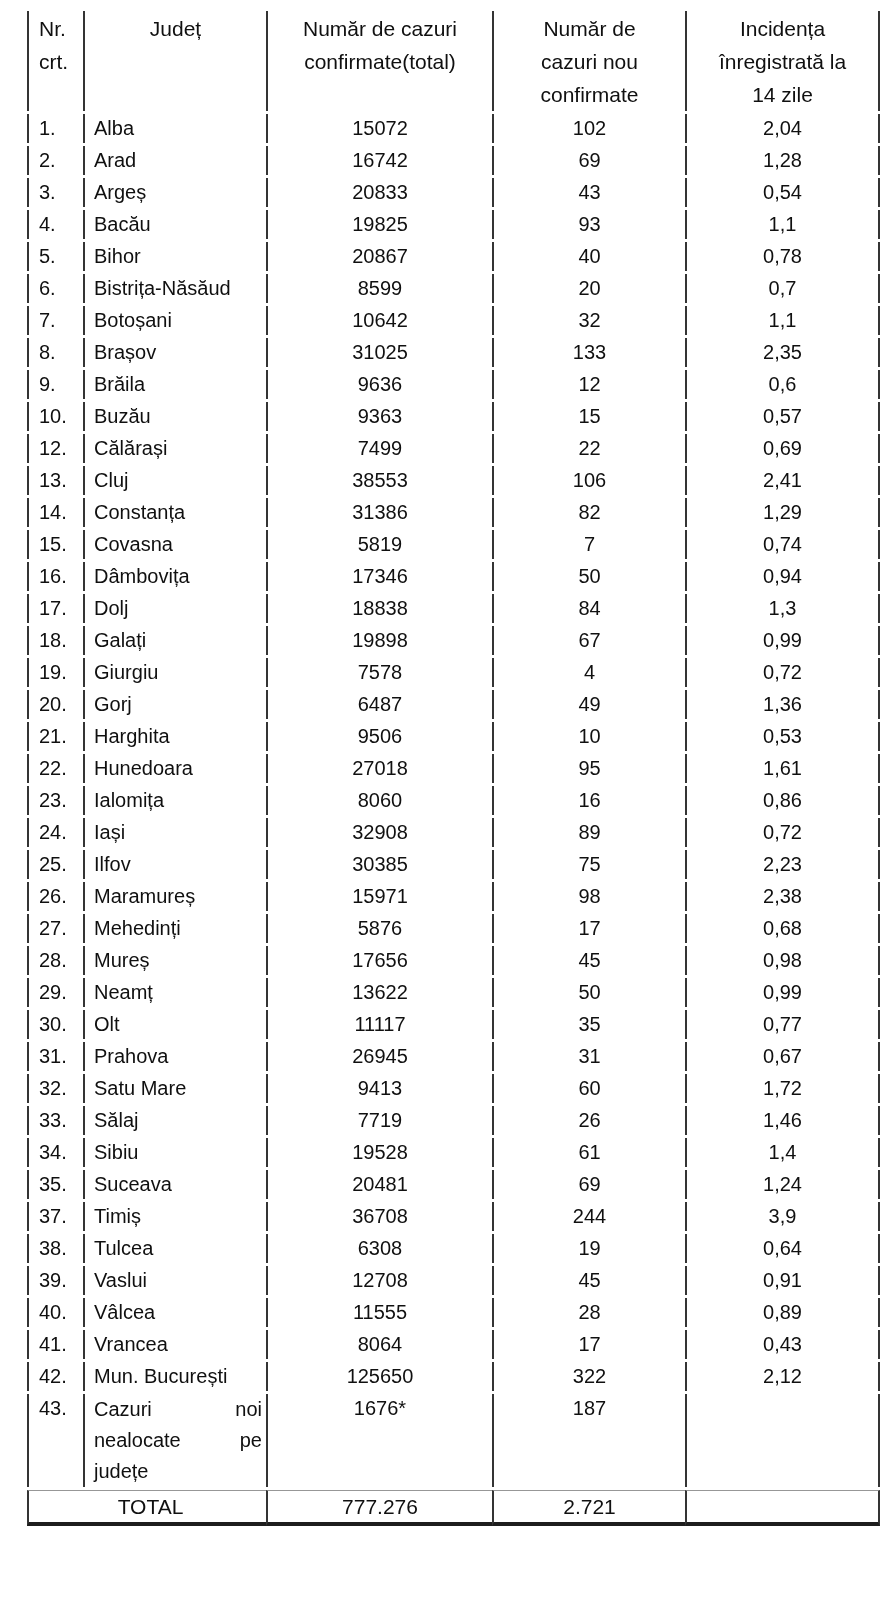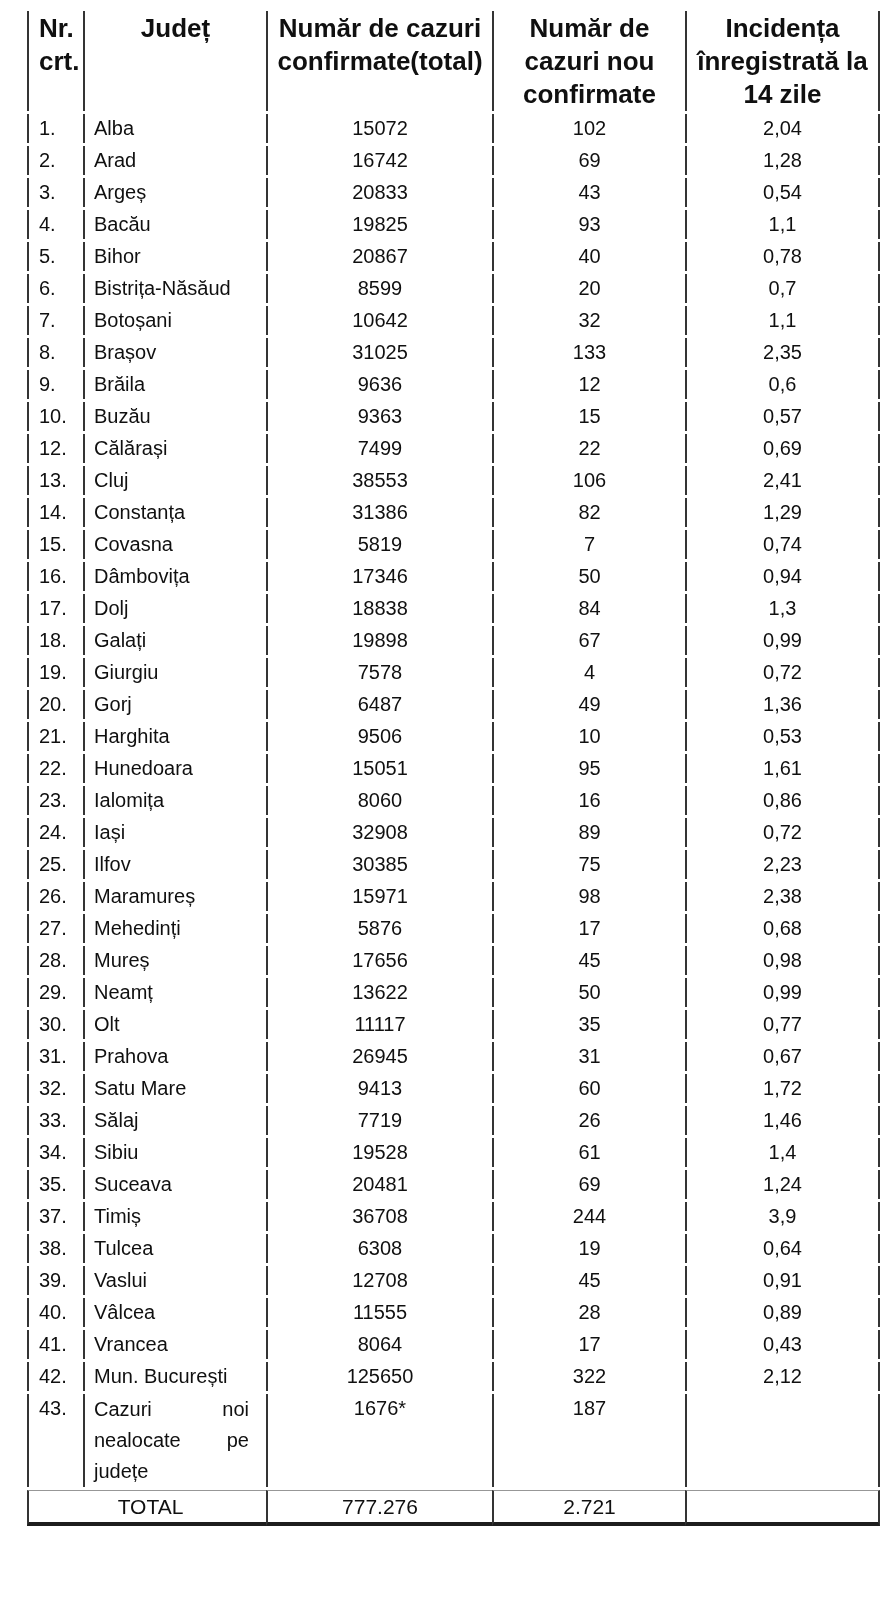--- a/index.html
+++ b/index.html
@@ -28,39 +28,39 @@
   th, td {
     box-sizing: border-box;
     padding: 0;
     border-left: 2px solid #343434;
   }
   th.c-last, td.c-last {
     border-right: 2px solid #343434;
   }
   thead th {
     height: 100px;
-    font-weight: bold;
-    font-size: 26px;
+    font-weight: normal;
+    font-size: 21px;
     line-height: 33px;
     vertical-align: top;
     white-space: pre-line;
     text-align: center;
     padding-top: 1px;
   }
   thead th.c-nr {
     text-align: left;
     padding-left: 10px;
   }
   tbody td {
     font-size: 20px;
     line-height: 29px;
     vertical-align: top;
   }
   td.c-nr { padding-left: 10px; }
-  td.c-judet { padding-left: 9px; padding-right: 17px; }
+  td.c-judet { padding-left: 9px; padding-right: 4px; }
   td.c-num { text-align: center; }
   .jline { line-height: 31px; }
   .jline.just {
     display: flex;
     justify-content: space-between;
   }
   tfoot td {
     font-size: 21px;
     line-height: 31px;
     border-top: 1px solid #979797;
@@ -233,21 +233,21 @@
         <tr>
           <td class="c-nr">21.</td>
           <td class="c-judet">Harghita</td>
           <td class="c-num">9506</td>
           <td class="c-num">10</td>
           <td class="c-num c-last">0,53</td>
         </tr>
         <tr>
           <td class="c-nr">22.</td>
           <td class="c-judet">Hunedoara</td>
-          <td class="c-num">15051</td>
+          <td class="c-num">27018</td>
           <td class="c-num">95</td>
           <td class="c-num c-last">1,61</td>
         </tr>
         <tr>
           <td class="c-nr">23.</td>
           <td class="c-judet">Ialomița</td>
           <td class="c-num">8060</td>
           <td class="c-num">16</td>
           <td class="c-num c-last">0,86</td>
         </tr>

